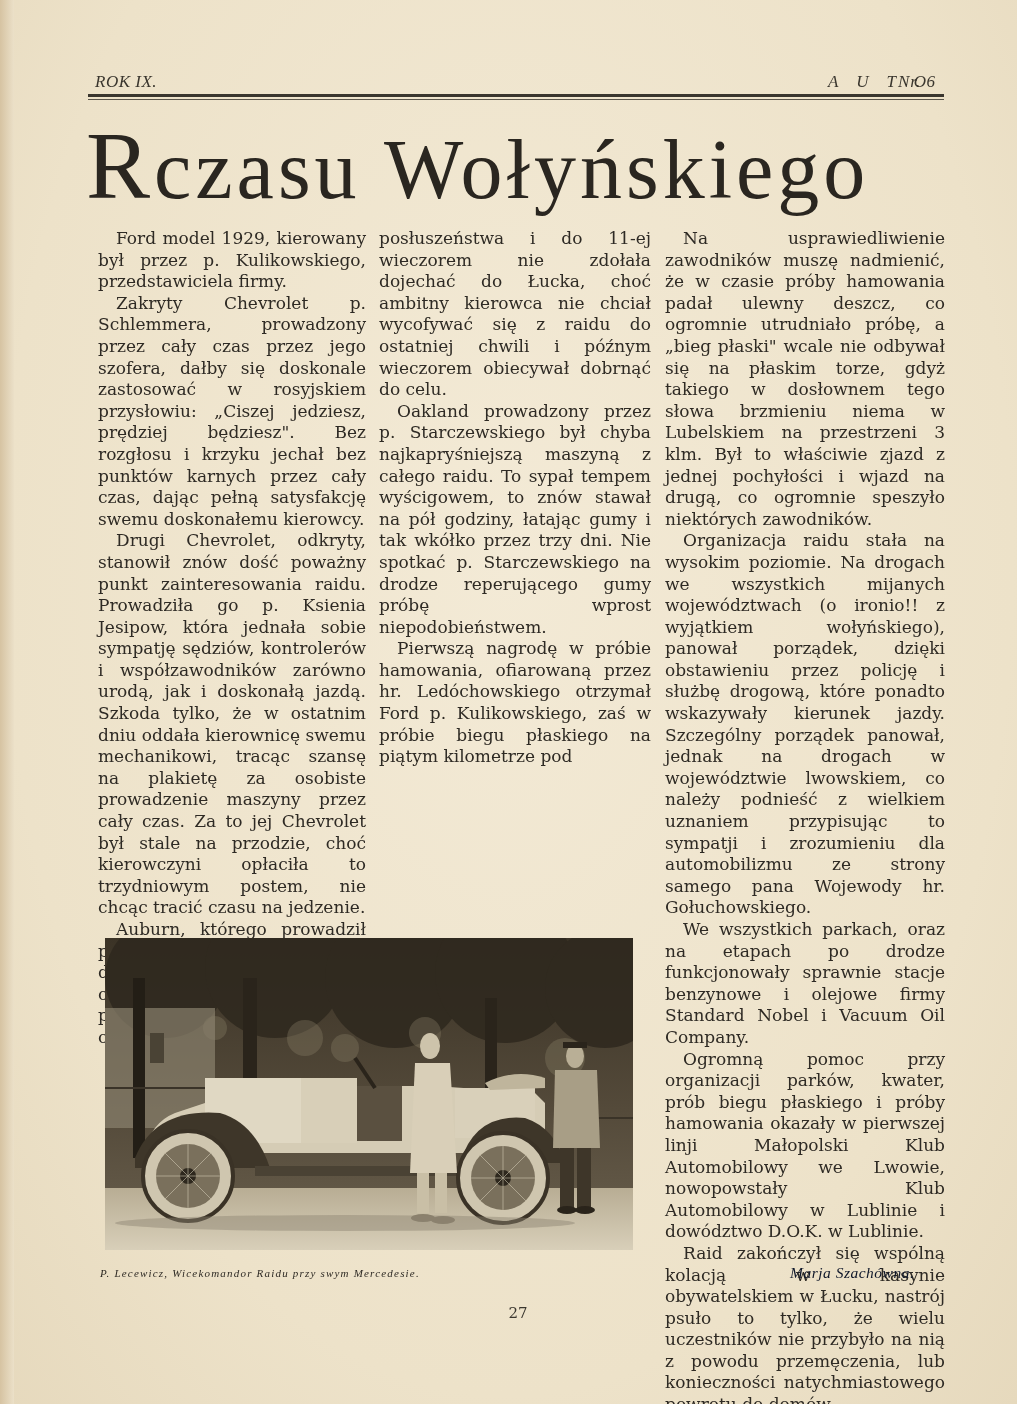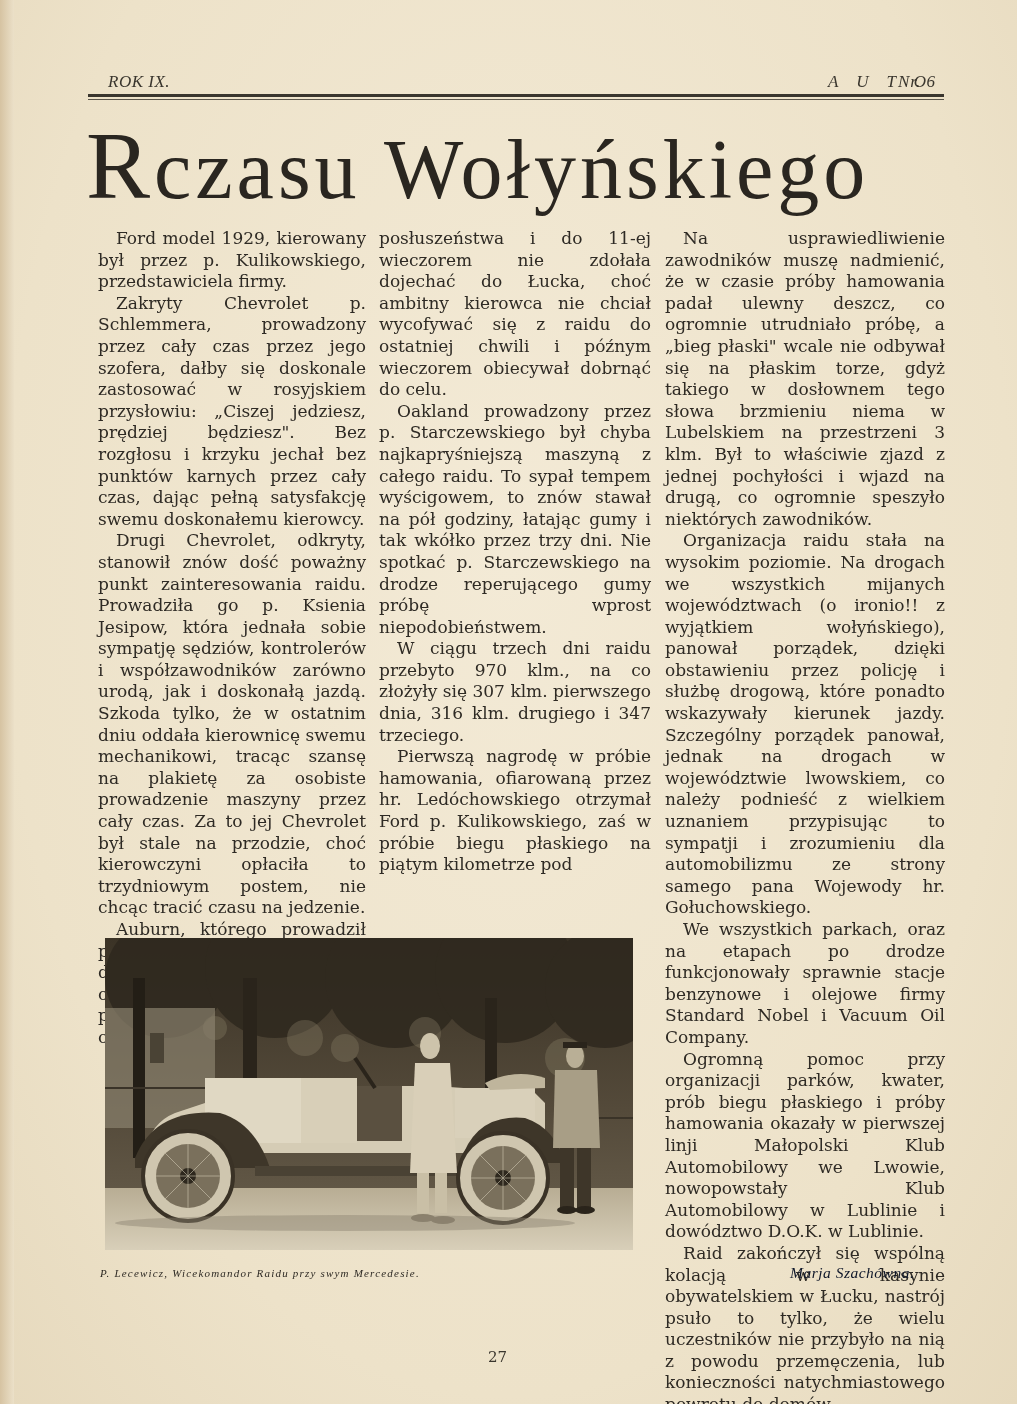--- a/index.html
+++ b/index.html
@@ -9,21 +9,21 @@
     background-image: radial-gradient(ellipse at 50% 40%, #f3ead6 0%, #ede2c9 70%, #e6d9bd 100%);
     color:#2b2822;
     font-family:"DejaVu Serif", serif;
     position:relative;
   }
   .page { position:absolute; left:0; top:0; width:1017px; height:1404px; }
   .left-edge { position:absolute; left:0; top:0; width:14px; height:1404px;
     background:linear-gradient(90deg,#d6c3a2,#ebe0c8); }
   .running-head { position:absolute; top:68px; left:88px; width:856px; height:24px;
     font-family:"Liberation Serif", serif; font-style:italic; font-size:17px; color:#3a362e; }
-  .running-head .left { position:absolute; left:20px; top:4px; letter-spacing:0.5px; }
+  .running-head .left { position:absolute; left:7px; top:4px; letter-spacing:0.5px; }
   .running-head .center { position:absolute; left:0; right:0; top:4px; text-align:right; letter-spacing:18px; padding-left:18px; }
   .running-head .right { position:absolute; right:8px; top:4px; letter-spacing:1px; }
   .rule-thick { position:absolute; top:94px; left:88px; width:856px; height:3px; background:#3a362e; }
   .rule-thin { position:absolute; top:99px; left:88px; width:856px; height:1px; background:#5a554b; }
   .title { position:absolute; top:118px; left:86px; font-family:"Liberation Serif", serif;
     font-size:84px; line-height:96px; color:#2a2620; letter-spacing:4px; white-space:nowrap; }
   .title .cap { font-size:96px; }
   .col { position:absolute; top:228px; width:272px; font-family:"DejaVu Serif", serif;
     font-size:17px; line-height:21.6px; color:#2e2a24; text-align:justify; hyphens:manual; }
   .col p { margin:0; text-indent:18px; }
@@ -31,22 +31,22 @@
   .col1 { left:98px; width:268px; }
   .col2 { left:379px; width:272px; }
   .col3 { left:665px; width:280px; }
   .signature { position:absolute; top:1264px; left:790px; font-family:"Liberation Serif", serif;
     font-style:italic; font-size:15.5px; color:#0f172a; letter-spacing:0.5px; }
   .photo { position:absolute; left:105px; top:938px; width:528px; height:312px; overflow:hidden;
     background:#6e6452; box-shadow: inset 0 0 0 1px #5a5040; }
   .photo svg { display:block; }
   .caption { position:absolute; top:1267px; left:100px; width:540px; text-align:left;
     font-family:"Liberation Serif", serif; font-style:italic; font-size:11px; letter-spacing:1.2px; color:#2e2a24; }
-  .page-number { position:absolute; top:1304px; left:488px; width:60px; text-align:left;
-    font-family:"DejaVu Serif", serif; font-size:15px; color:#3a362e;margin-top:44px; }
+  .page-number { position:absolute; top:1304px; left:488px; width:60px; text-align:center;
+    font-family:"DejaVu Serif", serif; font-size:15px; color:#3a362e; }
 </style>
 </head>
 <body>
 
 <div class="page">
   <div class="left-edge"></div>
 
   <div class="running-head">
     <span class="left">ROK IX.</span>
     <span class="center">AUTO</span>
@@ -62,21 +62,20 @@
   <div class="col col1">
     <p>Ford model 1929, kierowany był przez p. Kulikowskiego, przedstawiciela firmy.</p>
     <p>Zakryty Chevrolet p. Schlemmera, prowadzony przez cały czas przez jego szofera, dałby się doskonale zastosować w rosyjskiem przysłowiu: „Ciszej jedziesz, prędziej będziesz". Bez rozgłosu i krzyku jechał bez punktów karnych przez cały czas, dając pełną satysfakcję swemu doskonałemu kierowcy.</p>
     <p>Drugi Chevrolet, odkryty, stanowił znów dość poważny punkt zainteresowania raidu. Prowadziła go p. Ksienia Jesipow, która jednała sobie sympatję sędziów, kontrolerów i współzawodników zarówno urodą, jak i doskonałą jazdą. Szkoda tylko, że w ostatnim dniu oddała kierownicę swemu mechanikowi, tracąc szansę na plakietę za osobiste prowadzenie maszyny przez cały czas. Za to jej Chevrolet był stale na przodzie, choć kierowczyni opłaciła to trzydniowym postem, nie chcąc tracić czasu na jedzenie.</p>
     <p>Auburn, którego prowadził p. Girar cały czas szedł doskonale, a dopiero ostatniego dnia na pół drogi przed Kowlem maszyna odmówiła</p>
   </div>
 
   <div class="col col2">
     <p class="noindent">posłuszeństwa i do 11-ej wieczorem nie zdołała dojechać do Łucka, choć ambitny kierowca nie chciał wycofywać się z raidu do ostatniej chwili i późnym wieczorem obiecywał dobrnąć do celu.</p>
     <p>Oakland prowadzony przez p. Starczewskiego był chyba najkapryśniejszą maszyną z całego raidu. To sypał tempem wyścigowem, to znów stawał na pół godziny, łatając gumy i tak wkółko przez trzy dni. Nie spotkać p. Starczewskiego na drodze reperującego gumy próbę wprost niepodobieństwem.</p>
-    <p>W ciągu trzech dni raidu przebyto 970 klm., na co złożyły się 307 klm. pierwszego dnia, 316 klm. drugiego i 347 trzeciego.</p>
     <p>Pierwszą nagrodę w próbie hamowania, ofiarowaną przez hr. Ledóchowskiego otrzymał Ford p. Kulikowskiego, zaś w próbie biegu płaskiego na piątym kilometrze pod</p>
   </div>
 
   <div class="col col3">
     <p>Na usprawiedliwienie zawodników muszę nadmienić, że w czasie próby hamowania padał ulewny deszcz, co ogromnie utrudniało próbę, a „bieg płaski" wcale nie odbywał się na płaskim torze, gdyż takiego w dosłownem tego słowa brzmieniu niema w Lubelskiem na przestrzeni 3 klm. Był to właściwie zjazd z jednej pochyłości i wjazd na drugą, co ogromnie speszyło niektórych zawodników.</p>
     <p>Organizacja raidu stała na wysokim poziomie. Na drogach we wszystkich mijanych województwach (o ironio!! z wyjątkiem wołyńskiego), panował porządek, dzięki obstawieniu przez policję i służbę drogową, które ponadto wskazywały kierunek jazdy. Szczególny porządek panował, jednak na drogach w województwie lwowskiem, co należy podnieść z wielkiem uznaniem przypisując to sympatji i zrozumieniu dla automobilizmu ze strony samego pana Wojewody hr. Gołuchowskiego.</p>
     <p>We wszystkich parkach, oraz na etapach po drodze funkcjonowały sprawnie stacje benzynowe i olejowe firmy Standard Nobel i Vacuum Oil Company.</p>
     <p>Ogromną pomoc przy organizacji parków, kwater, prób biegu płaskiego i próby hamowania okazały w pierwszej linji Małopolski Klub Automobilowy we Lwowie, nowopowstały Klub Automobilowy w Lublinie i dowództwo D.O.K. w Lublinie.</p>
     <p>Raid zakończył się wspólną kolacją w kasynie obywatelskiem w Łucku, nastrój psuło to tylko, że wielu uczestników nie przybyło na nią z powodu przemęczenia, lub konieczności natychmiastowego powrotu do domów.</p>
   </div>

